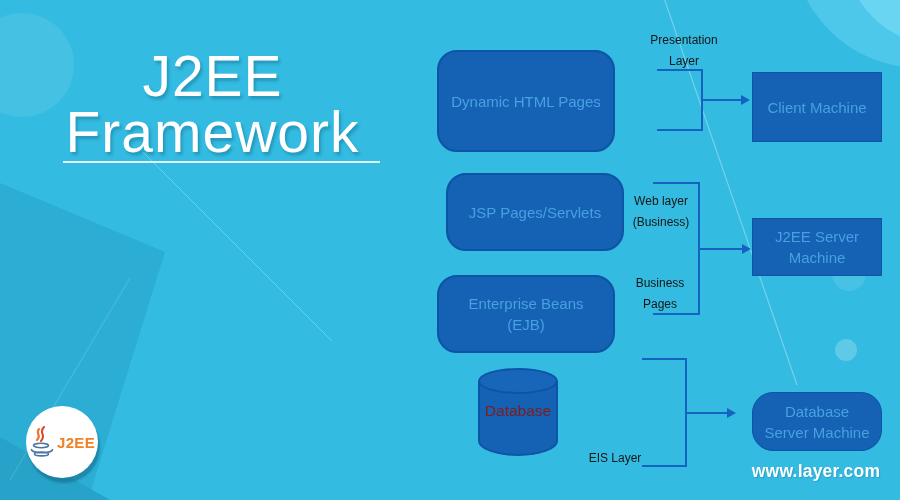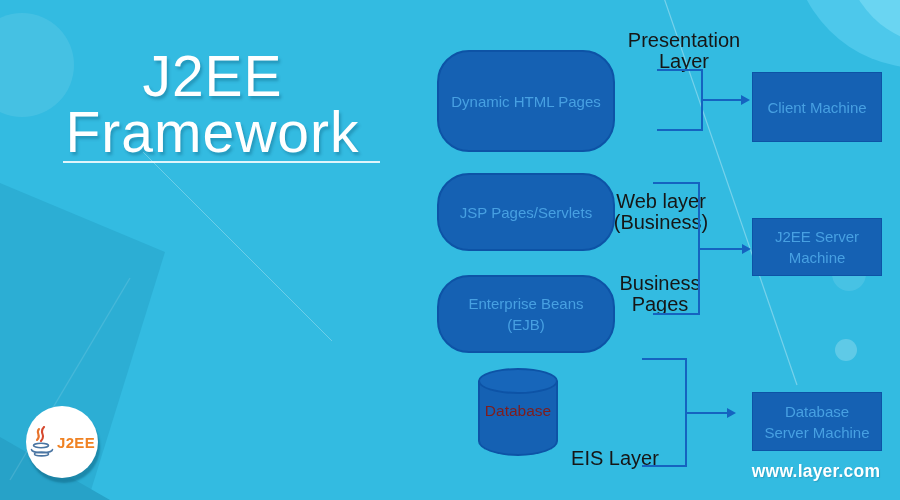--- a/index.html
+++ b/index.html
@@ -14,52 +14,52 @@
     text-shadow:2px 3px 3px rgba(0,70,100,0.30);}
   .title-underline{position:absolute;left:63px;top:161px;width:317px;height:2px;background:rgba(255,255,255,0.85);}
 
   
   .logo{position:absolute;left:26px;top:406px;width:72px;height:72px;border-radius:50%;background:#fff;
     box-shadow:2px 5px 2px rgba(14,100,130,0.50);display:flex;align-items:center;justify-content:center;gap:2px;}
   .logo-text{color:var(--logo-orange,#f08223);font-weight:bold;font-size:15px;letter-spacing:0.3px;}
 
   
   .box-round{position:absolute;left:437px;width:178px;background:var(--box-fill,#1561b3);
-    border:2px solid var(--box-border,#0d53a6);border-radius:32px;box-sizing:border-box;
+    border:2px solid var(--box-border,#0d53a6);border-radius:20px;box-sizing:border-box;
     display:flex;align-items:center;justify-content:center;text-align:center;
     color:var(--box-text,#47a0e2);font-size:15px;line-height:21px;}
   .box-dynamic{top:50px;height:102px;}
-  .box-jsp{top:173px;height:78px;}
+  .box-jsp{top:173px;height:78px;margin-left:9px;}
   .box-ejb{top:275px;height:78px;padding:0 16px;}
 
   
   .box-rect{position:absolute;left:752px;width:130px;background:var(--box-fill,#1561b3);
     border:1px solid var(--box-border,#0d53a6);box-sizing:border-box;
     display:flex;align-items:center;justify-content:center;text-align:center;
     color:var(--box-text,#47a0e2);font-size:15px;line-height:21px;}
   .box-client{top:72px;height:70px;}
   .box-server{top:218px;height:58px;padding:16px 18px;}
-  .box-dbserver{top:392px;height:59px;padding:0 9px;}
+  .box-dbserver{top:392px;height:59px;padding:0 9px;border-radius:21px;}
 
   
   .bracket{position:absolute;border:2px solid var(--bracket,#1563c0);border-left:none;box-sizing:border-box;background:transparent;}
   .bracket-presentation{left:657px;top:69px;width:46px;height:62px;}
   .bracket-web-business{left:653px;top:182px;width:47px;height:133px;}
   .bracket-eis{left:642px;top:358px;width:45px;height:109px;}
 
   
   .arrow-line{position:absolute;height:2px;background:var(--bracket,#1563c0);}
   .arrow-head{position:absolute;width:0;height:0;border-top:5px solid transparent;border-bottom:5px solid transparent;
     border-left:9px solid var(--bracket,#1563c0);}
   .al1{left:701px;top:99px;width:40px;} .ah1{left:741px;top:95px;}
   .al2{left:698px;top:248px;width:44px;} .ah2{left:742px;top:244px;}
   .al3{left:685px;top:412px;width:42px;} .ah3{left:727px;top:408px;}
 
   
-  .layer-label{position:absolute;color:var(--label-text,#161616);font-size:20px;line-height:21px;
+  .layer-label{position:absolute;color:var(--label-text,#161616);font-size:12px;line-height:21px;
     text-align:center;white-space:pre-line;}
   .lbl-presentation{left:624px;top:30px;width:120px;}
   .lbl-web{left:611px;top:191px;width:100px;}
   .lbl-business{left:610px;top:273px;width:100px;}
   .lbl-eis{left:565px;top:404px;width:100px;margin-top:44px;}
 
   
   .cylinder{position:absolute;left:478px;top:368px;width:80px;height:90px;}
   .cyl-body{position:absolute;left:0;top:13px;width:80px;height:75px;background:var(--box-fill,#1561b3);
     border:2px solid var(--box-border,#0d53a6);border-top:none;box-sizing:border-box;

